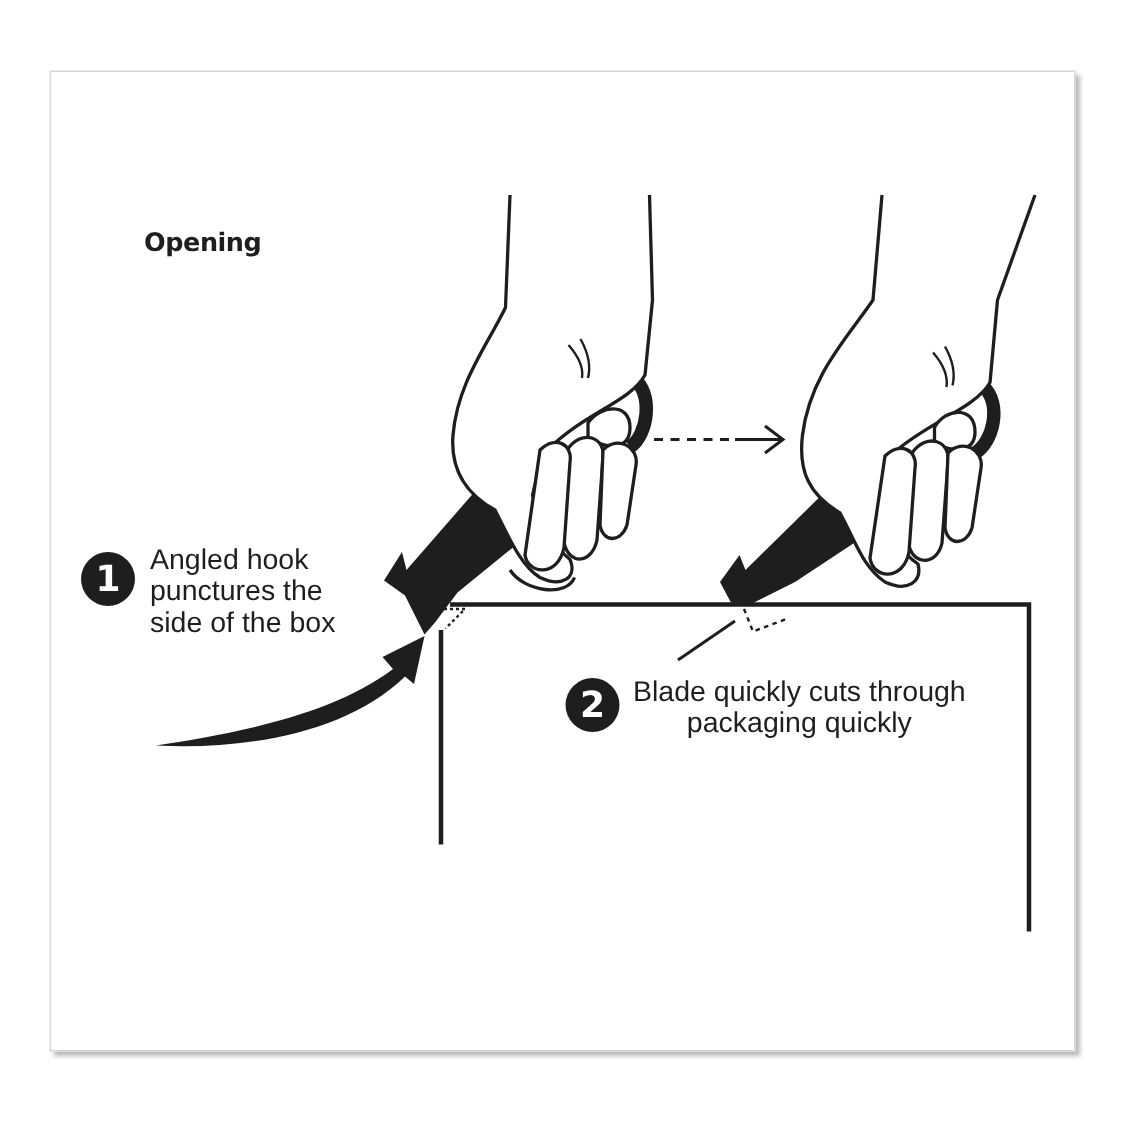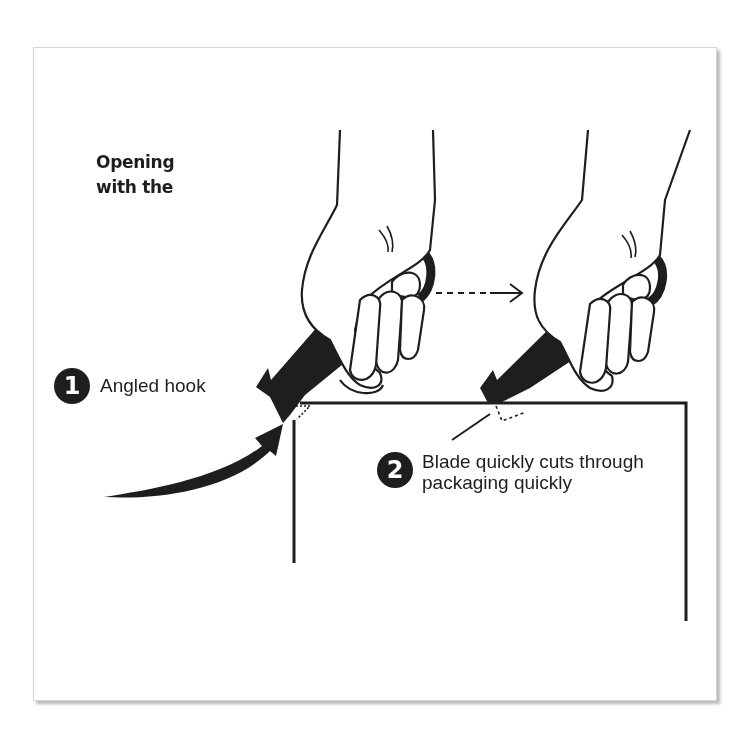--- a/index.html
+++ b/index.html
@@ -22,33 +22,32 @@
   }
   .step .badge {
     position: absolute; width: 36px; height: 36px; border-radius: 50%;
     background: #1e1e1e; color: #ffffff; font-weight: bold;
     font-family: "DejaVu Sans", sans-serif; font-size: 24px;
     text-align: center; line-height: 36px;
   }
   .step .text { position: absolute; white-space: nowrap; }
   .step1 { left: 54px; top: 363px; }
   .step1 .badge { left: 0; top: 5px; }
-  .step1 .text { left: 46px; top: 0; margin-top: 12px; }
+  .step1 .text { left: 46px; top: 0; }
   .step2 { left: 377px; top: 450px; }
   .step2 .badge { left: 0; top: 2px; }
-  .step2 .text { left: 45px; top: 1px; }
+  .step2 .text { left: 45px; top: 1px; text-align: center; }
 </style>
 </head>
 <body>
 
 <div class="frame"></div>
 
 <h1 class="headline">
   <div>Opening</div>
-  <div>with the</div>
 </h1>
 
 <svg class="art" viewBox="0 0 750 750">
 
   <g fill="none" stroke="#1e1e1e" stroke-width="3">
     <polyline points="294,563 294,420"></polyline>
     <polyline points="300,403 686,403 686,621"></polyline>
   </g>
 
   <g fill="none" stroke="#1e1e1e" stroke-width="1.6" stroke-dasharray="2,2">
@@ -108,20 +107,22 @@
       <path d="M622,235 C629,243 632,251 631,258"></path>
       <path d="M630,231 C635,240 637,249 635,257"></path>
     </g>
   </g>
 </svg>
 
 <div class="step step1">
   <div class="badge">1</div>
   <div class="text">
     <div>Angled hook</div>
+    <div>punctures the</div>
+    <div>side of the box</div>
   </div>
 </div>
 
 <div class="step step2">
   <div class="badge">2</div>
   <div class="text">
     <div>Blade quickly cuts through</div>
     <div>packaging quickly</div>
   </div>
 </div>

